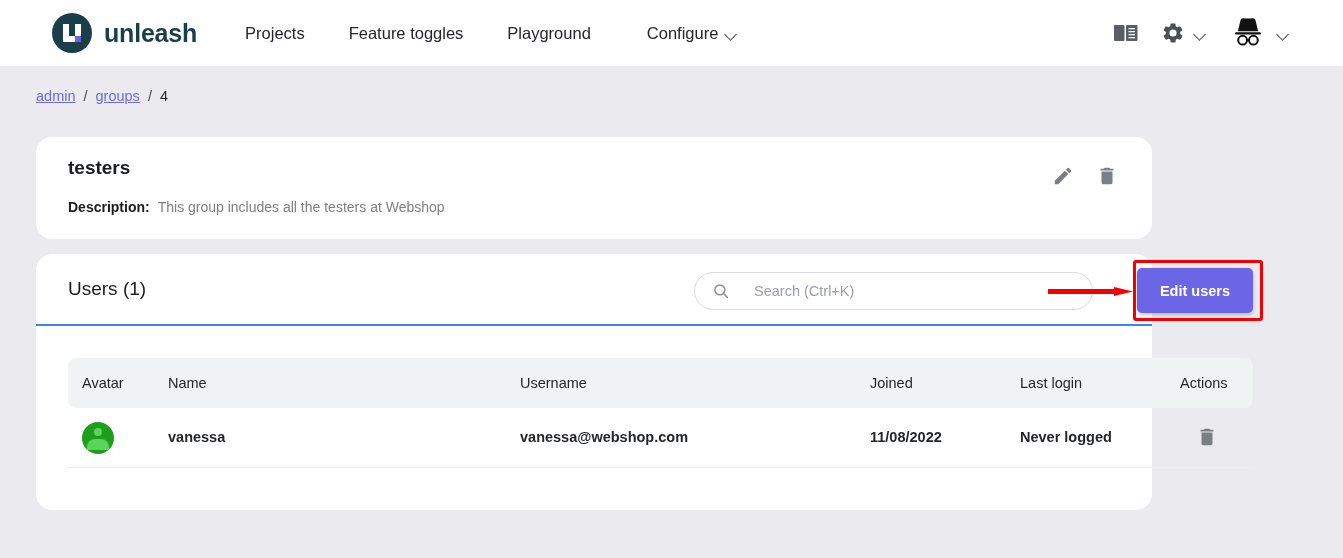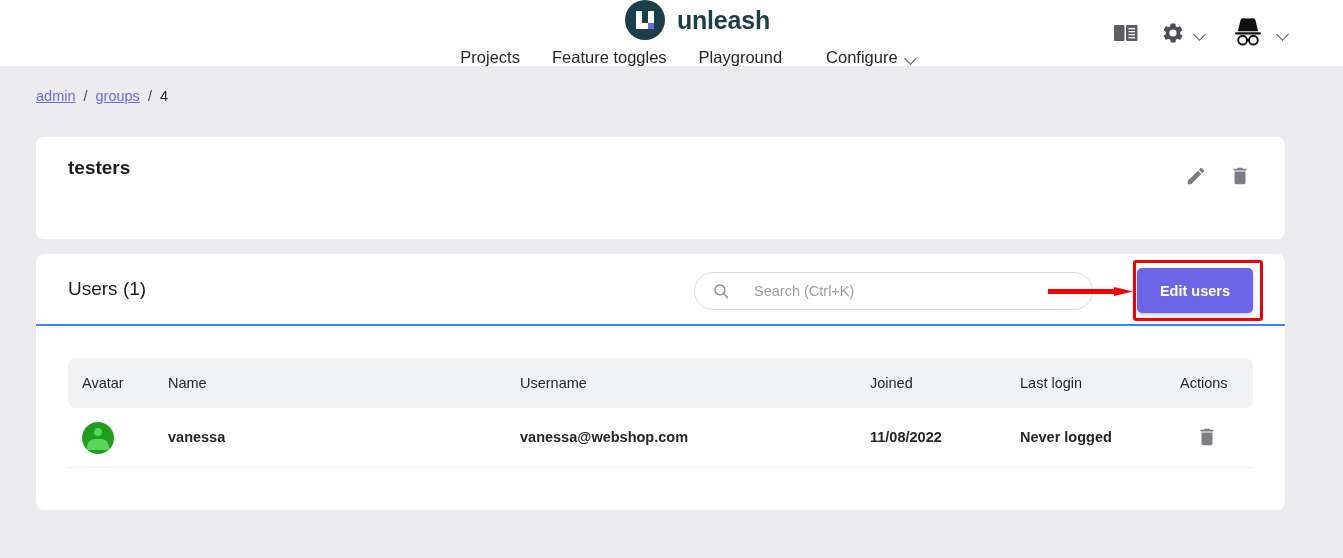--- a/index.html
+++ b/index.html
@@ -12,21 +12,20 @@
   }
 
   
   .topbar {
     position: absolute;
     top: 0; left: 0;
     width: 1343px; height: 66px;
     background: #ffffff;
     display: flex;
     align-items: center;
-    flex-direction: column;
   }
   .brand {
     display: flex;
     align-items: center;
     gap: 12px;
     margin-left: 52px;
   }
   .logo-mark {
     width: 40px; height: 40px;
     border-radius: 50%;
@@ -61,21 +60,21 @@
   .brand-name {
     font-size: 25px;
     font-weight: 700;
     color: #1a3f4b;
     letter-spacing: -0.2px;
   }
   .navlinks {
     display: flex;
     align-items: flex-end;
     margin-left: 34px;
-    gap: 4px;
+    gap: 16px;
   }
   .navlink {
     font-size: 16.5px;
     color: #24262a;
     padding: 8px 14px;
     white-space: nowrap;
     cursor: pointer;
   }
   .navlink.with-caret {
     display: flex;
@@ -128,23 +127,23 @@
     text-decoration: underline;
     cursor: pointer;
   }
   .crumb-sep { color: #44484d; }
   .crumb-current { color: #24262a; }
 
   
   .card {
     position: absolute;
     left: 36px;
-    width: 1249px;
+    width: 1116px;
     background: #ffffff;
-    border-radius: 8px;
+    border-radius: 16px;
   }
   .card-group {
     top: 137px;
     height: 102px;
   }
   .group-title {
     position: absolute;
     left: 32px; top: 20px;
     font-size: 19px;
     font-weight: 700;
@@ -364,20 +363,24 @@
 <div class="breadcrumb">
   <span class="crumb-link">admin</span>
   <span class="crumb-sep">/</span>
   <span class="crumb-link">groups</span>
   <span class="crumb-sep">/</span>
   <span class="crumb-current">4</span>
 </div>
 
 <div class="card card-group">
   <div class="group-title">testers</div>
+  <div class="group-desc">
+    <span class="label">Description:</span>
+    <span class="value">This group includes all the testers at Webshop</span>
+  </div>
   <div class="group-actions">
     <svg class="act-icon" width="22" height="22" viewBox="0 0 24 24">
       <path fill="#7b7e83" d="M3 17.25V21h3.75L17.81 9.94l-3.75-3.75L3 17.25zM20.71 7.04a1 1 0 0 0 0-1.41l-2.34-2.34a1 1 0 0 0-1.41 0l-1.83 1.83 3.75 3.75 1.83-1.83z"></path>
     </svg>
     <svg class="act-icon" width="22" height="22" viewBox="0 0 24 24">
       <path fill="#7b7e83" d="M6 19a2 2 0 0 0 2 2h8a2 2 0 0 0 2-2V7H6v12zM19 4h-3.5l-1-1h-5l-1 1H5v2h14V4z"></path>
     </svg>
   </div>
 </div>
 

